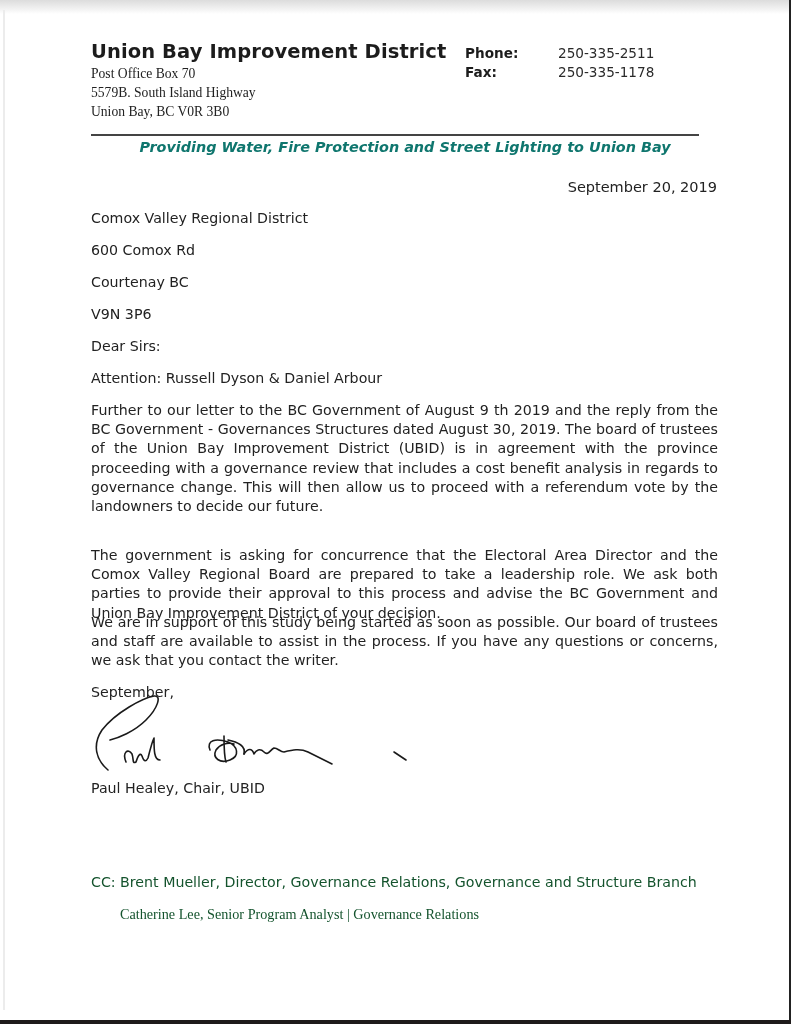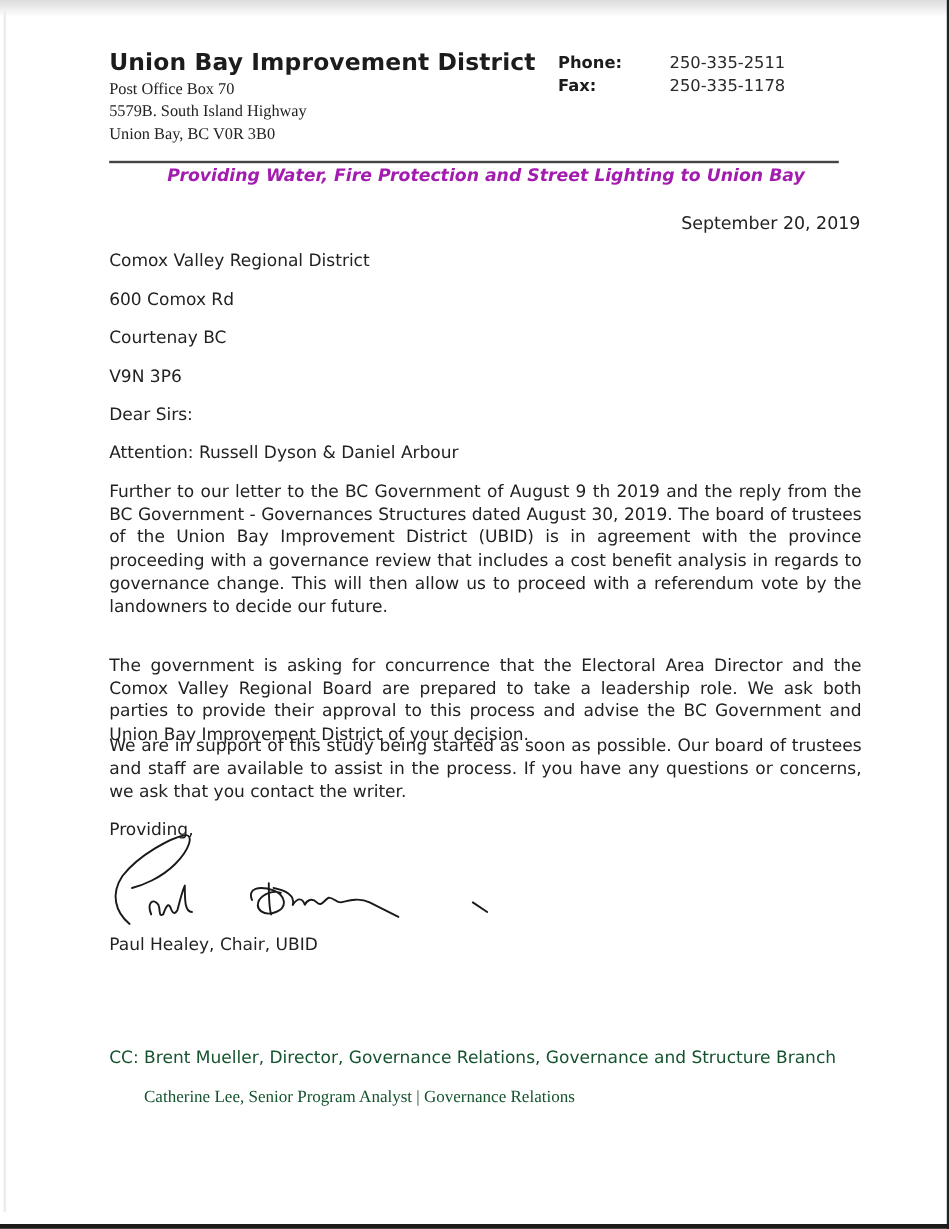--- a/index.html
+++ b/index.html
@@ -94,21 +94,21 @@
     }
     .tagline {
       position: absolute;
       left: 91px; top: 137px;
       width: 628px;
       text-align: center;
       font-weight: bold;
       font-style: italic;
       font-size: 14.4px;
       line-height: 20px;
-      color: #a21caf;
+      color: #0f766e;
       white-space: nowrap;
     }
 
     .date {
       position: absolute;
       right: 74px; top: 177px;
       font-size: 14.5px;
       line-height: 20px;
       color: #222;
       white-space: nowrap;
@@ -188,21 +188,21 @@
   <div class="recipient" style="top:304px;">V9N 3P6</div>
 </div>
 
 <div class="recipient" style="top:336px;">Dear Sirs:</div>
 <div class="recipient" style="top:368px;">Attention: Russell Dyson &amp; Daniel Arbour</div>
 
 <div class="para" style="top:401px;">Further to our letter to the BC Government of August 9 th 2019 and the reply from the BC Government - Governances Structures dated August 30, 2019. The board of trustees of the Union Bay Improvement District (UBID) is in agreement with the province proceeding with a governance review that includes a cost benefit analysis in regards to governance change. This will then allow us to proceed with a referendum vote by the landowners to decide our future.</div>
 <div class="para" style="top:546px;">The government is asking for concurrence that the Electoral Area Director and the Comox Valley Regional Board are prepared to take a leadership role. We ask both parties to provide their approval to this process and advise the BC Government and Union Bay Improvement District of your decision.</div>
 <div class="para" style="top:613px;">We are in support of this study being started as soon as possible.  Our board of trustees and staff are available to assist in the process. If you have any questions or concerns, we ask that you contact the writer.</div>
 
-<div class="recipient" style="top:682px;">Providing,</div>
+<div class="recipient" style="top:682px;">September,</div>
 
 <svg class="signature" viewBox="0 0 340 90">
   <g fill="none" stroke="#1a1a1a" stroke-width="1.6" stroke-linecap="round" stroke-linejoin="round">
 
     <path d="M20,80 C8,70 4,55 14,40 C28,22 55,8 66,6 C74,5 70,18 58,30 C46,42 30,48 22,50"></path>
 
     <path d="M38,72 C34,62 40,58 44,64 C46,70 44,74 48,72 C50,66 52,62 54,66 C56,72 58,72 60,68 C62,60 64,52 66,48 C66,60 66,70 72,70"></path>
 
     <path d="M122,60 C118,50 128,48 140,52 C150,56 152,66 142,70 C132,74 124,68 128,60 C132,54 140,52 146,54"></path>
     <path d="M136,46 C136,56 136,66 138,72"></path>

